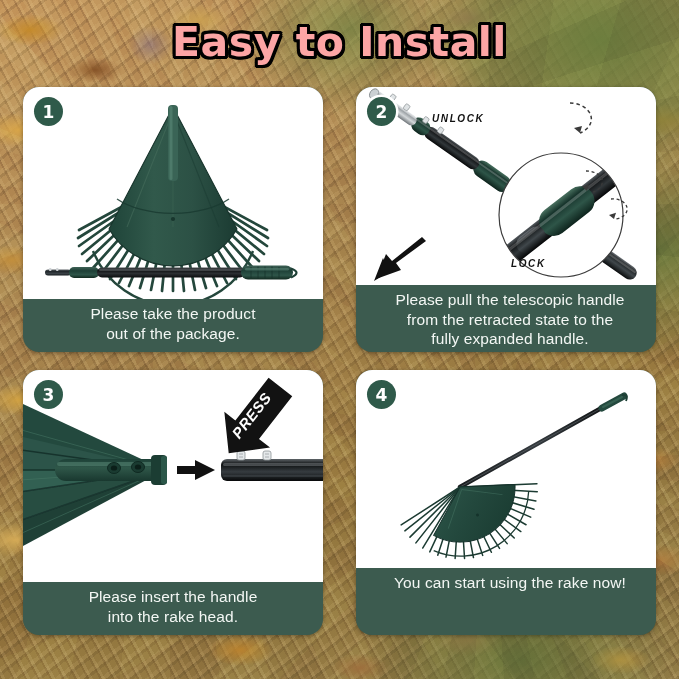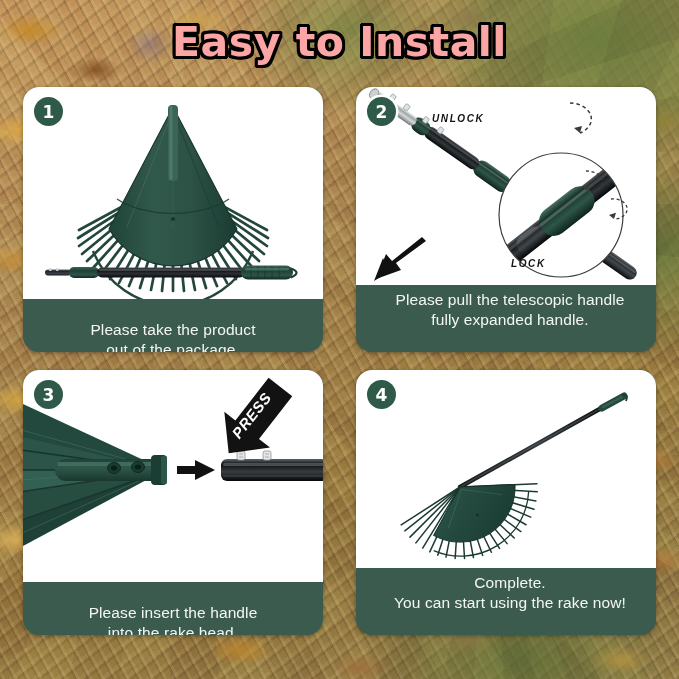--- a/index.html
+++ b/index.html
@@ -119,21 +119,21 @@
     left: 0; right: 0; bottom: 0;
     color: #f3f7f4;
     text-align: center;
     font-size: 15.5px;
     line-height: 1.26;
     padding: 5px 10px 6px;
     box-sizing: border-box;
     font-family: "Liberation Sans", sans-serif;
     letter-spacing: .1px;
   }
-  #panel-1 .caption, #panel-3 .caption { top: 212px; margin-top: 16px; }
+  #panel-1 .caption, #panel-3 .caption { top: 212px; }
   #panel-2 .caption, #panel-4 .caption { top: 198px; margin-left: 8px; }
 
   .badge {
     position: absolute;
     left: 11px;
     top: 10px;
     width: 29px;
     height: 29px;
     border-radius: 50%;
     background: #2f5a4a;
@@ -383,20 +383,21 @@
             <path d="M258 132 l-5 -4 l7 -2.2 z" fill="#3a3a3a"></path>
           </g>
         </svg>
       </div>
 
       <div class="anno" id="anno-unlock">UNLOCK</div>
       <div class="anno" id="anno-lock">LOCK</div>
     </div>
     <div class="caption">
       <div>Please pull the telescopic handle</div>
+      <div>from the retracted state to the</div>
       <div>fully expanded handle.</div>
     </div>
   </div>
 
   <div class="panel" id="panel-3">
     <div class="stage">
       <div class="badge">3</div>
       <div class="art">
         <svg viewBox="0 0 300 212" preserveAspectRatio="xMidYMid meet">
           <defs>
@@ -545,18 +546,17 @@
             <g opacity=".5" stroke="#4a7a68" stroke-width="0.9" fill="none">
               <path d="M104 120 L72 146"></path>
               <path d="M104 120 L136 146"></path>
             </g>
             <circle cx="104" cy="150" r="1.5" fill="#15332b"></circle>
           </g>
         </svg>
       </div>
     </div>
     <div class="caption">
-      <div>Complete.</div>
       <div>You can start using the rake now!</div>
     </div>
   </div>
 
 </div>
 
 </body></html>

